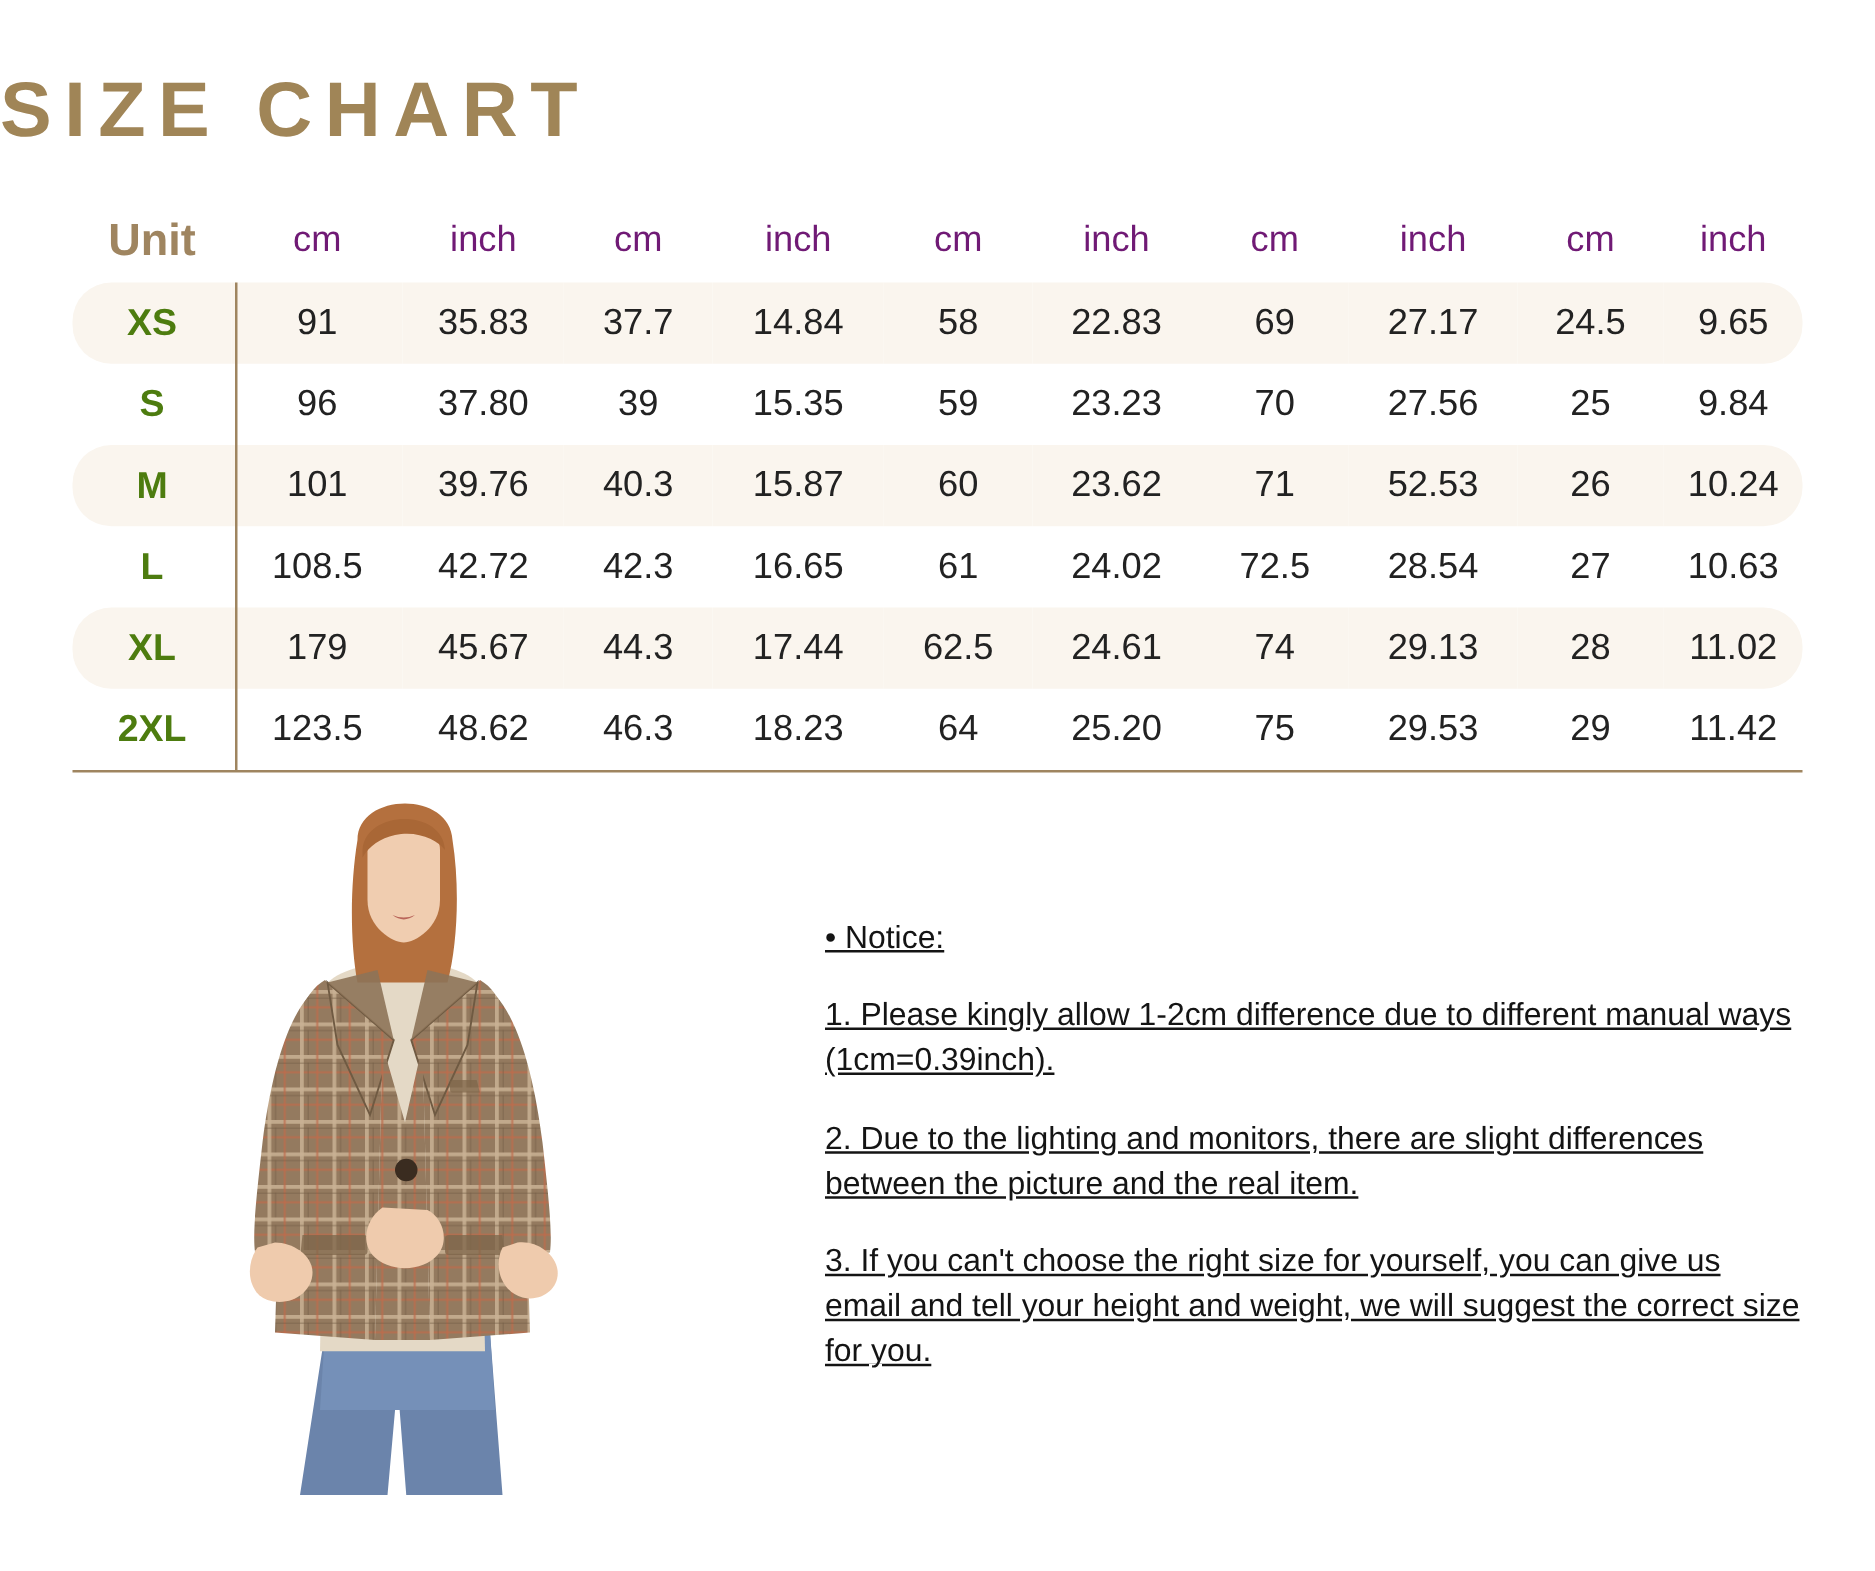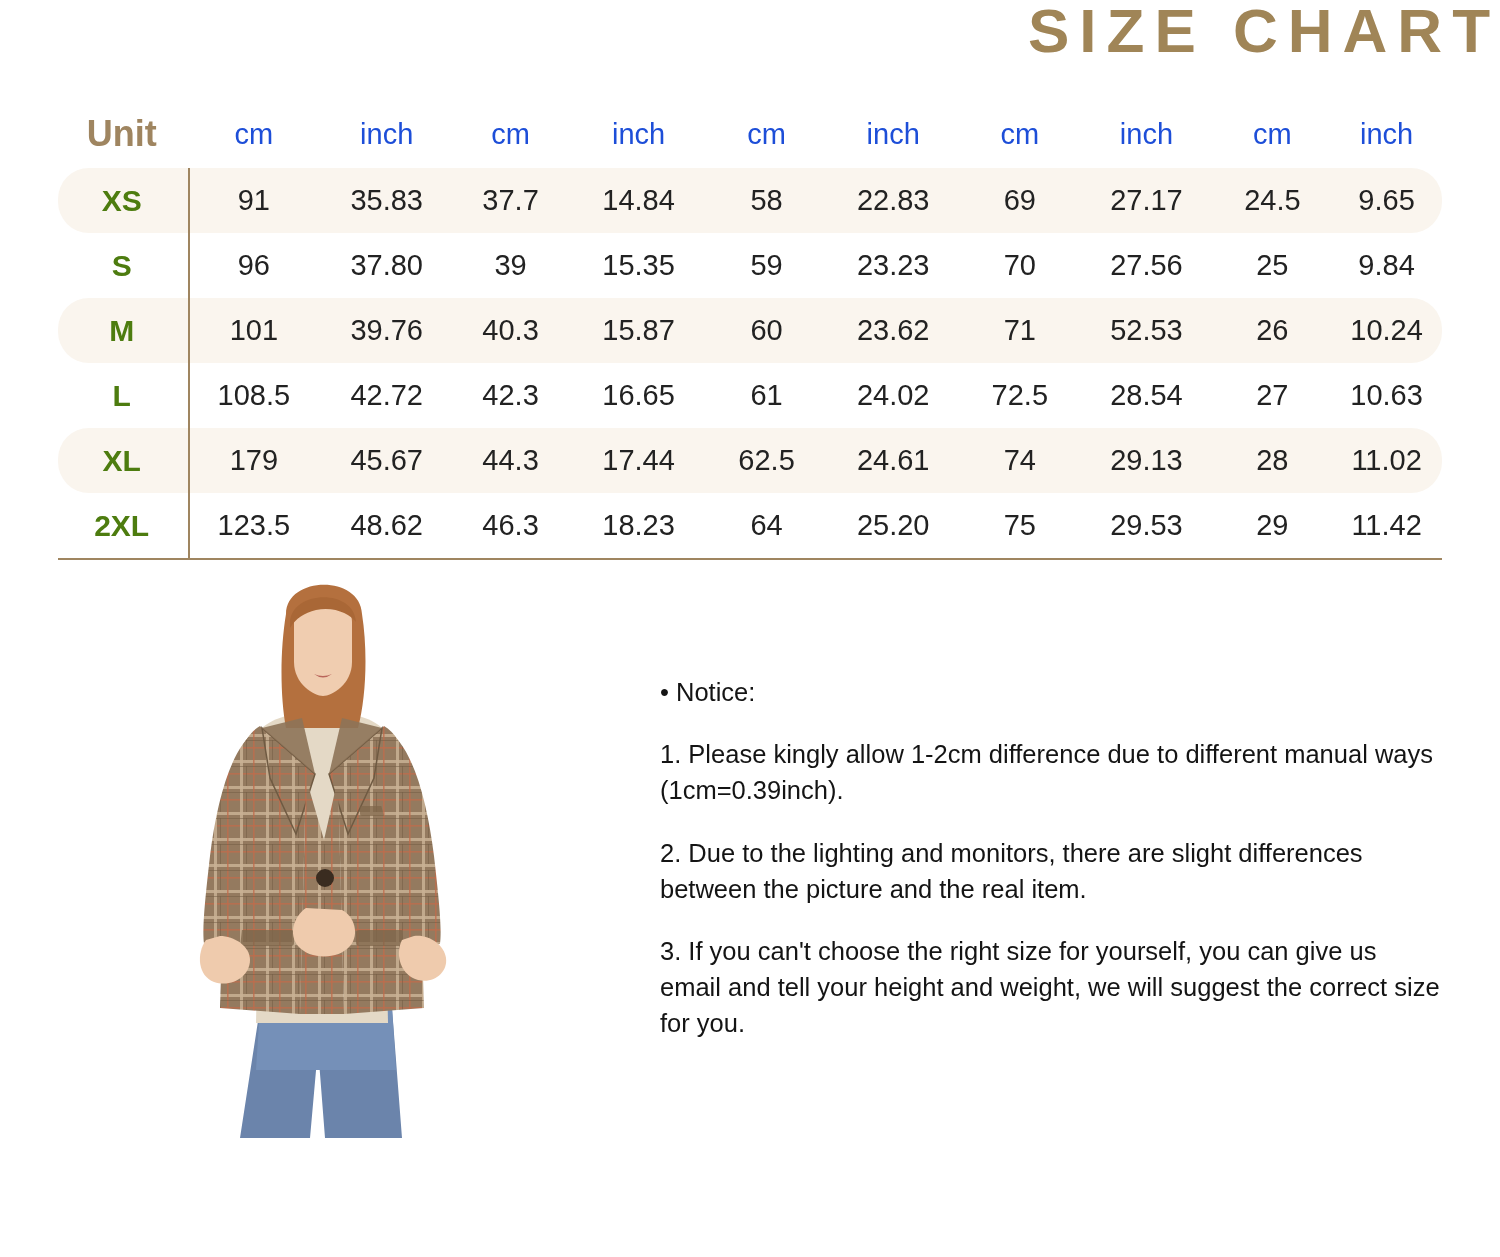--- a/index.html
+++ b/index.html
@@ -11,27 +11,27 @@
     width: 1500px;
     height: 1257px;
     font-family: "Liberation Sans", sans-serif;
     color: #1a1a1a;
     position: relative;
     overflow: hidden;
   }
 
   
   .title {
-    text-align: right;
+    text-align: left;
     font-size: 62px;
     font-weight: bold;
     letter-spacing: 10px;
     color: #a08557;
+    padding-top: 58px;
     line-height: 1;
-    margin-left: 48px;
   }
 
   
   .table-wrap {
     margin: 38px 58px 0 58px;
     position: relative;
   }
   table.size-chart {
     width: 100%;
     border-collapse: collapse;
@@ -58,21 +58,21 @@
   }
   thead tr.head-row th:last-child {
     border-top-right-radius: 31px;
     border-bottom-right-radius: 31px;
   }
 
   
   tr.unit-row td {
     font-size: 29px;
     height: 66px;
-    color: #1d4ed8;
+    color: #701a75;
   }
   tr.unit-row td.size-col {
     color: #9f8560;
     font-weight: bold;
     font-size: 36px;
   }
 
   
   tbody td {
     font-size: 29px;
@@ -119,20 +119,21 @@
   .photo-col {
     width: 640px;
     position: relative;
   }
   .notice-col {
     flex: 1;
     padding: 108px 56px 0 20px;
     font-size: 25.5px;
     line-height: 1.42;
     color: #141414;
+    text-decoration: underline;
   }
   .notice-col p {
     margin: 0 0 26px 0;
   }
 
   
   .model {
     position: absolute;
     left: 110px;
     top: 12px;

